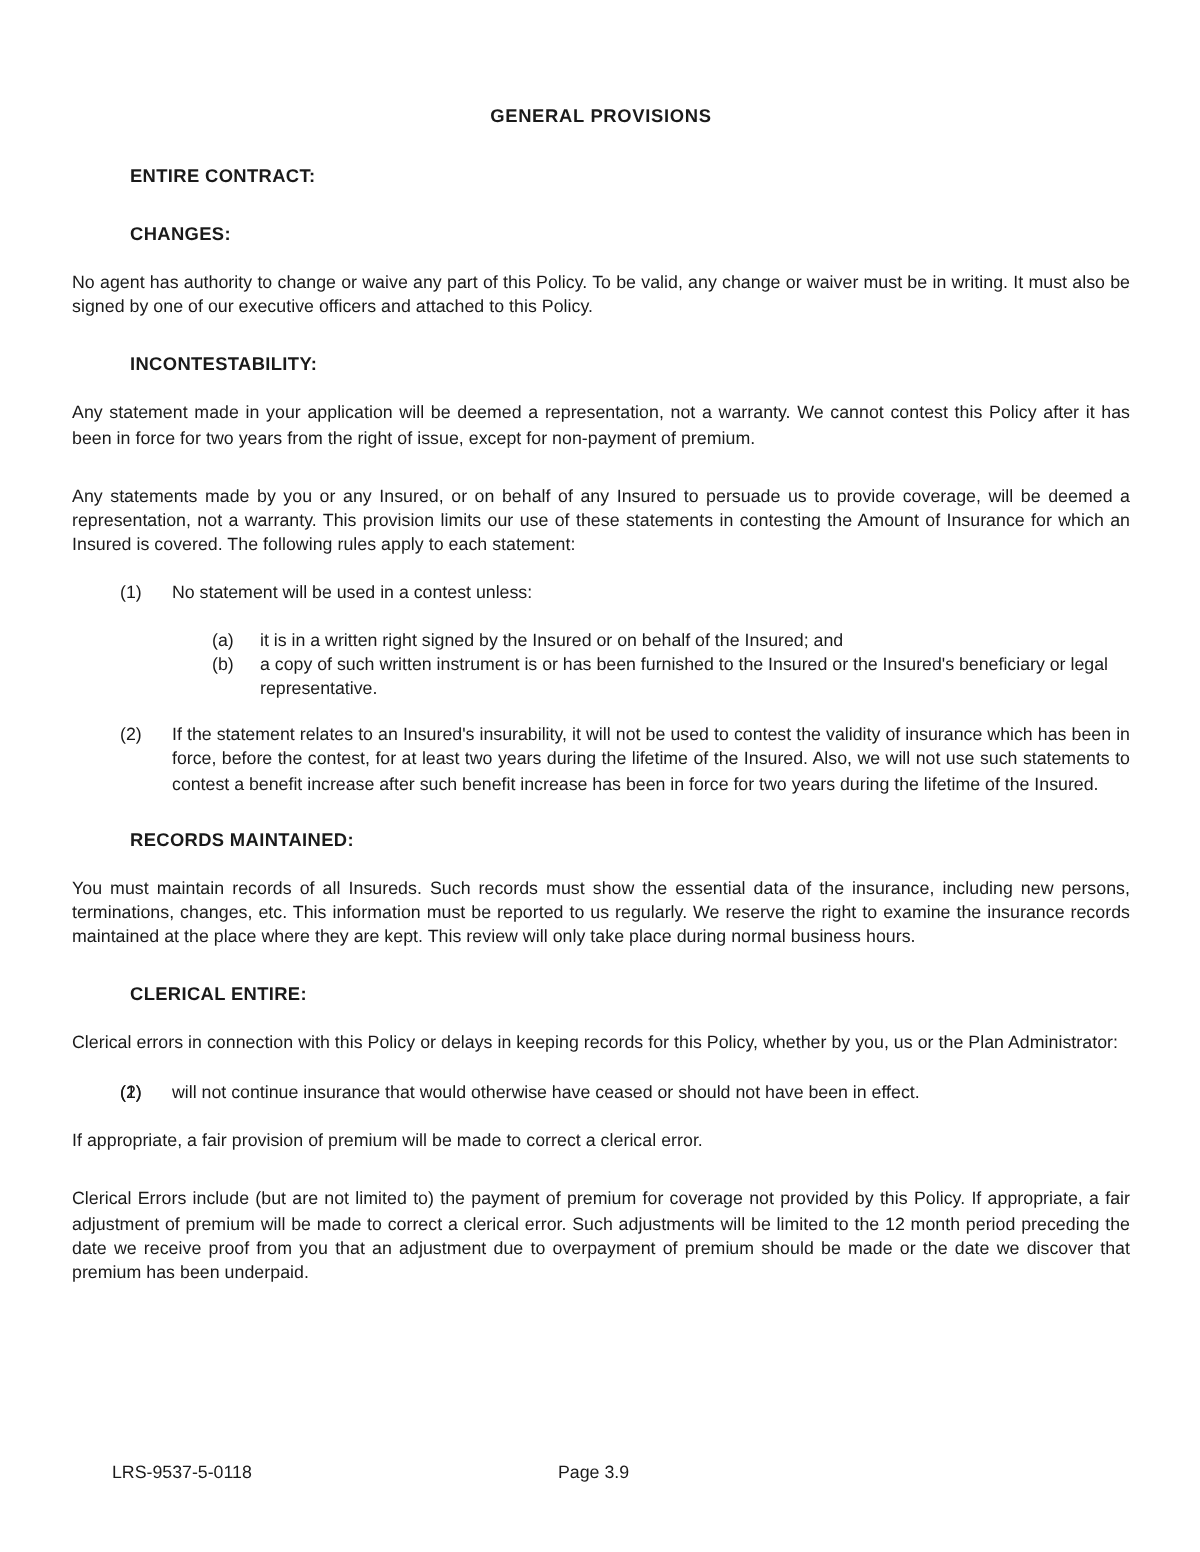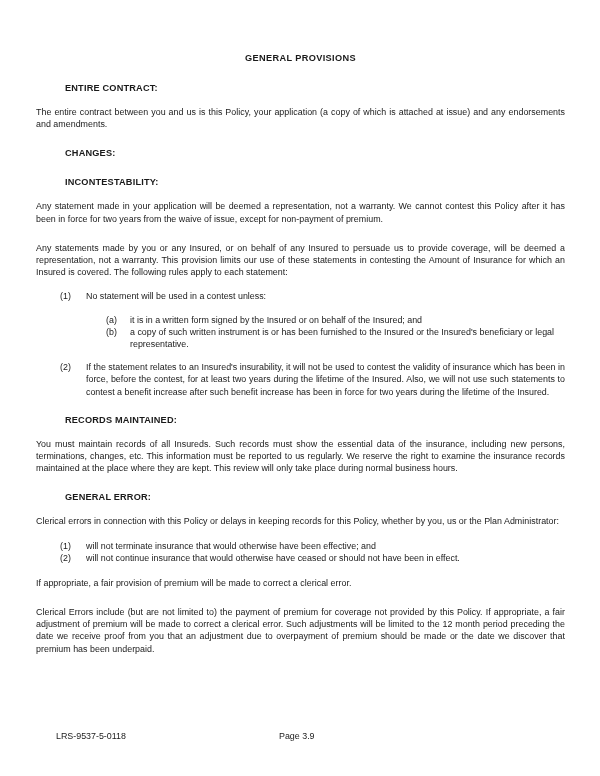--- a/index.html
+++ b/index.html
@@ -148,68 +148,67 @@
   }
 </style>
 </head>
 <body>
 
 <div class="page">
 
   <h1 class="doc-title">GENERAL PROVISIONS</h1>
 
   <h2 class="section-heading">ENTIRE CONTRACT:</h2>
-  <p class="para">The entire contract between you and us is this Policy, your application (a copy of which is attached at issue) and any endorsements and amendments.</p>
 
   <div class="spacer-sm"></div>
 
   <h2 class="section-heading">CHANGES:</h2>
+  <p class="para">No agent has authority to change or waive any part of this Policy.  To be valid, any change or waiver must be in writing.  It must also be signed by one of our executive officers and attached to this Policy.</p>
 
   <div class="spacer-sm"></div>
 
   <h2 class="section-heading">INCONTESTABILITY:</h2>
-  <p class="para">Any statement made in your application will be deemed a representation, not a warranty.  We cannot contest this Policy after it has been in force for two years from the waive of issue, except for non-payment of premium.</p>
+  <p class="para">Any statement made in your application will be deemed a representation, not a warranty.  We cannot contest this Policy after it has been in force for two years from the right of issue, except for non-payment of premium.</p>
   <div class="spacer-sm"></div>
   <p class="para">Any statements made by you or any Insured, or on behalf of any Insured to persuade us to provide coverage, will be deemed a representation, not a warranty.  This provision limits our use of these statements in contesting the Amount of Insurance for which an Insured is covered.  The following rules apply to each statement:</p>
 
   <ul class="list-l1">
     <li>
       <span class="marker">(1)</span>
       <span>No statement will be used in a contest unless:</span>
       <ul class="list-l2">
         <li>
           <span class="marker">(a)</span>
-          <span>it is in a written form signed by the Insured or on behalf of the Insured; and</span>
+          <span>it is in a written right signed by the Insured or on behalf of the Insured; and</span>
         </li>
         <li>
           <span class="marker">(b)</span>
           <span>a copy of such written instrument is or has been furnished to the Insured or the Insured's beneficiary or legal representative.</span>
         </li>
       </ul>
     </li>
     <li>
       <span class="marker">(2)</span>
       <span>If the statement relates to an Insured's insurability, it will not be used to contest the validity of insurance which has been in force, before the contest, for at least two years during the lifetime of the Insured.  Also, we will not use such statements to contest a benefit increase after such benefit increase has been in force for two years during the lifetime of the Insured.</span>
     </li>
   </ul>
 
   <div class="spacer-sm"></div>
 
   <h2 class="section-heading">RECORDS MAINTAINED:</h2>
   <p class="para">You must maintain records of all Insureds.  Such records must show the essential data of the insurance, including new persons, terminations, changes, etc.  This information must be reported to us regularly.  We reserve the right to examine the insurance records maintained at the place where they are kept.  This review will only take place during normal business hours.</p>
 
   <div class="spacer-sm"></div>
 
-  <h2 class="section-heading">GENERAL ERROR:</h2>
+  <h2 class="section-heading">CLERICAL ENTIRE:</h2>
   <p class="para">Clerical errors in connection with this Policy or delays in keeping records for this Policy, whether by you, us or the Plan Administrator:</p>
 
   <ul class="list-plain">
     <li>
       <span class="marker">(1)</span>
-      <span>will not terminate insurance that would otherwise have been effective; and</span>
     </li>
     <li>
       <span class="marker">(2)</span>
       <span>will not continue insurance that would otherwise have ceased or should not have been in effect.</span>
     </li>
   </ul>
 
   <p class="para">If appropriate, a fair provision of premium will be made to correct a clerical error.</p>
   <div class="spacer-sm"></div>
   <p class="para">Clerical Errors include (but are not limited to) the payment of premium for coverage not provided by this Policy.  If appropriate, a fair adjustment of premium will be made to correct a clerical error.  Such adjustments will be limited to the 12 month period preceding the date we receive proof from you that an adjustment due to overpayment of premium should be made or the date we discover that premium has been underpaid.</p>

